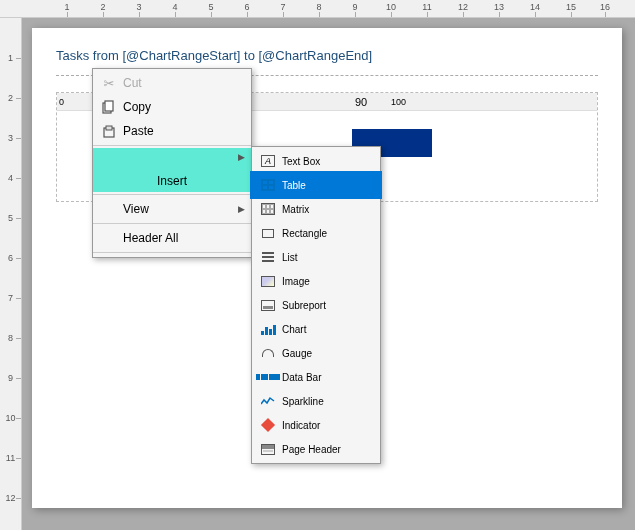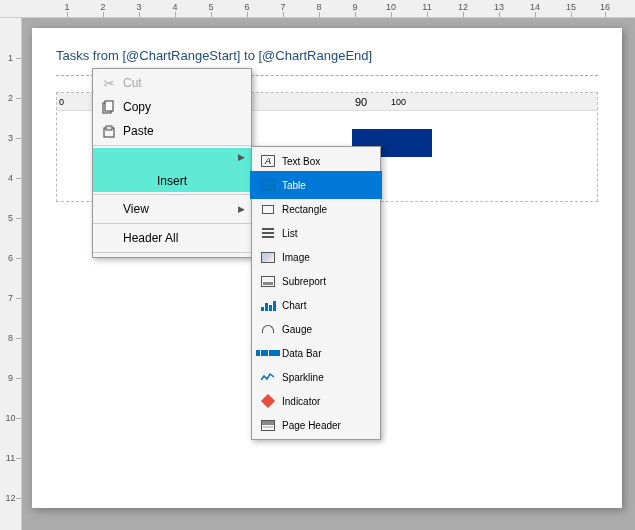--- a/index.html
+++ b/index.html
@@ -569,20 +569,33 @@
               <div class="icon-table">
                   <div></div>
                   <div></div>
                   <div></div>
                   <div></div>
                 </div>
             </span>
             <span class="submenu-label">Table</span>
           </div>
 
+          <div class="submenu-item">
+            <span class="submenu-icon">
+              <div class="icon-matrix">
+                  <div></div>
+                  <div></div>
+                  <div></div>
+                  <div></div>
+                  <div></div>
+                  <div></div>
+                </div>
+            </span>
+            <span class="submenu-label">Matrix</span>
+          </div>
 
           <div class="submenu-item">
             <span class="submenu-icon">
               <div class="icon-rect"></div>
             </span>
             <span class="submenu-label">Rectangle</span>
           </div>
 
           <div class="submenu-item">
             <span class="submenu-icon">

